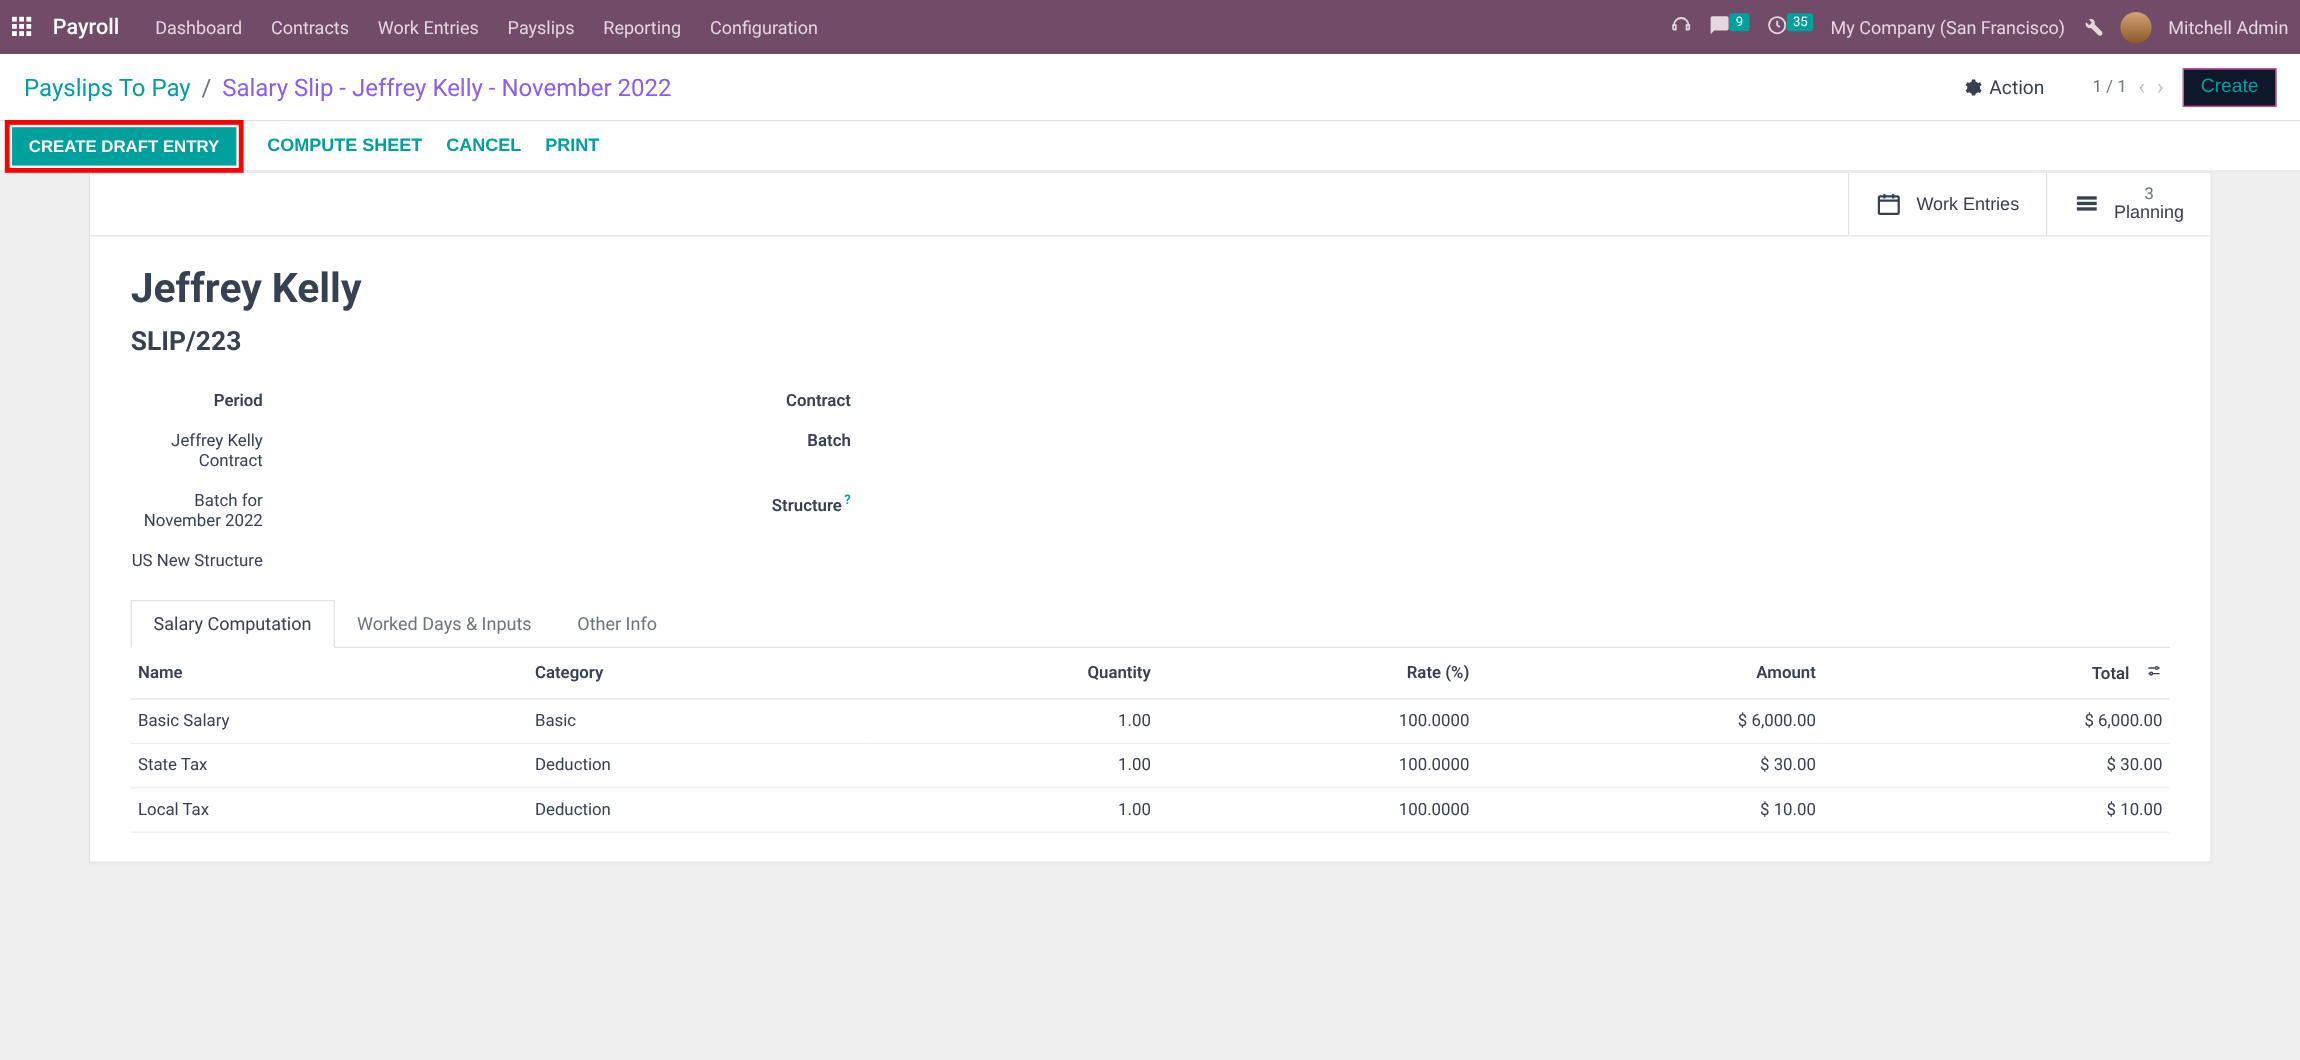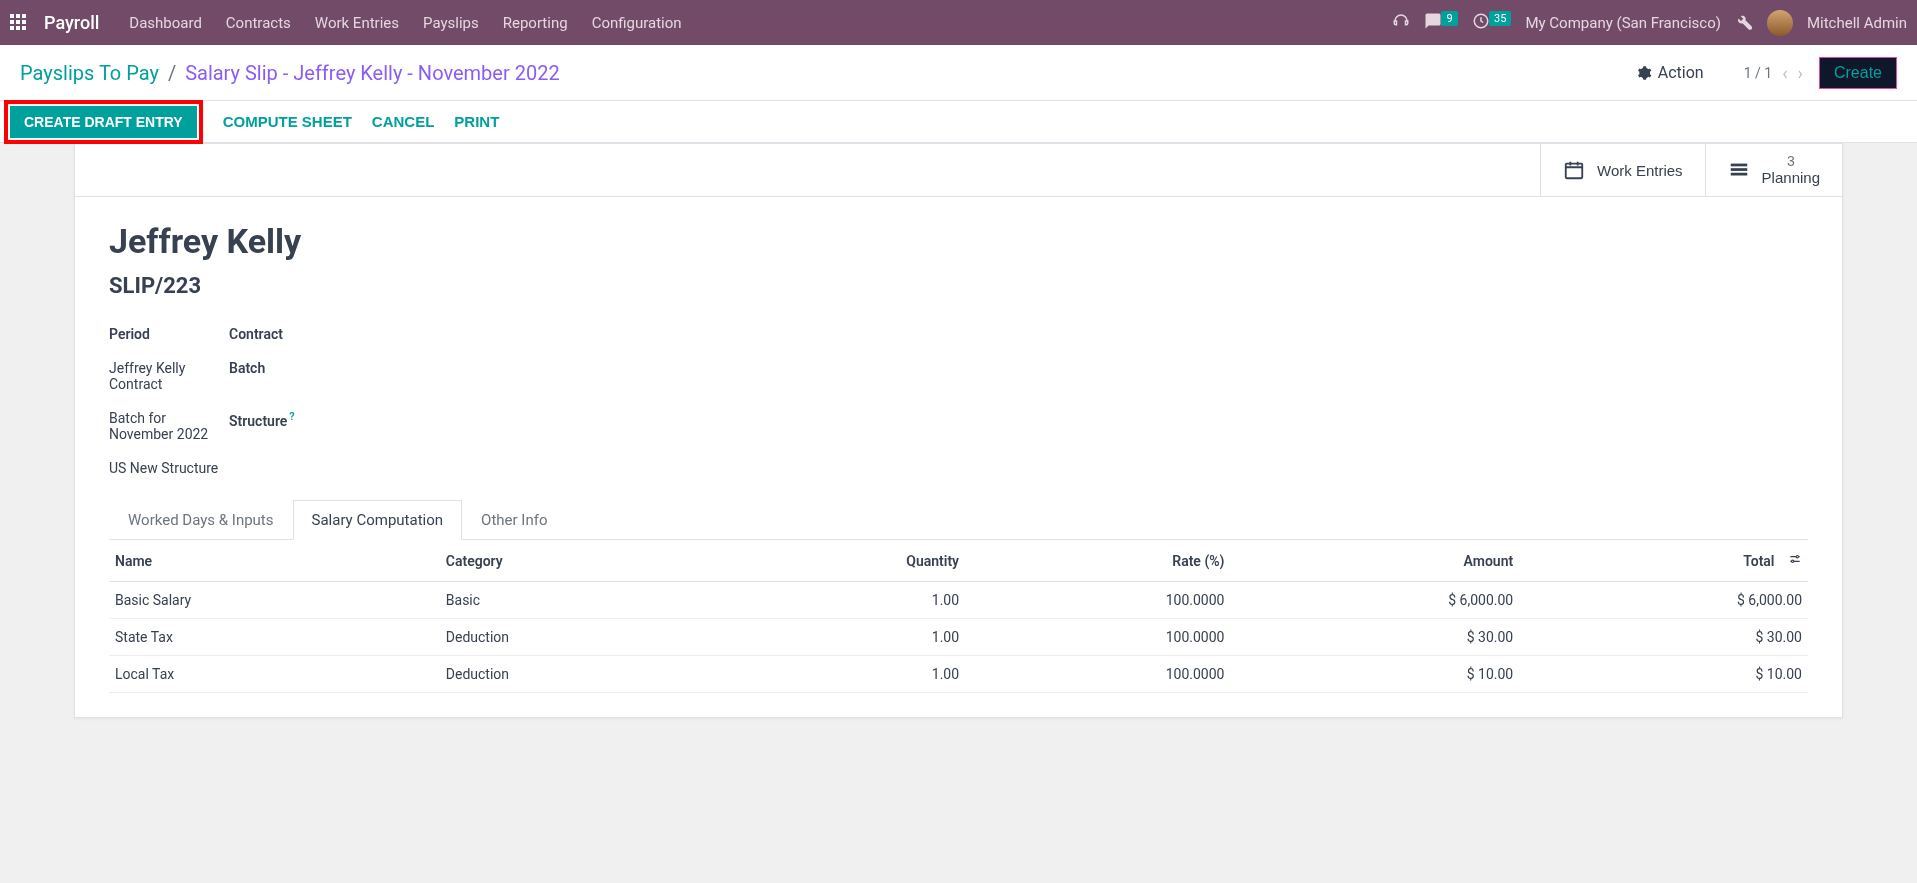--- a/index.html
+++ b/index.html
@@ -160,21 +160,21 @@
   align-items: center;
   gap: 12px;
   cursor: pointer;
   color: #374151;
   font-size: 15px;
 }
 .stat-btn .stat-num { font-size: 14px; color: #6c757d; line-height: 1.1; }
 .sheet-body { padding: 24px 34px; }
 .title { font-size: 34px; color: #374151; margin-bottom: 12px; }
 .subtitle { font-size: 22px; color: #374151; margin-bottom: 28px; }
-.fields { display: grid; grid-template-columns: 110px 1fr; row-gap: 18px; column-gap: 10px; max-width: 600px; margin-bottom: 24px; }
+.fields { display: grid; grid-template-columns: 110px 1fr; row-gap: 18px; column-gap: 10px; max-width: 600px; margin-bottom: 24px; text-align: right; }
 .fields .label { font-weight: 600; color: #374151; }
 .fields .value { color: #374151; }
 .fields .value .dash { margin: 0 10px; }
 .help-q { color: #00a09d; font-size: 11px; vertical-align: super; margin-left: 2px; }
 .tabs { border-bottom: 1px solid #dee2e6; display: flex; }
 .tab {
   border: 1px solid transparent;
   border-bottom: none;
   padding: 10px 18px;
   font-size: 15px;
@@ -324,22 +324,22 @@
         <div class="label">Period</div>
         <div class="label">Contract</div>
         <div class="value">Jeffrey Kelly Contract</div>
         <div class="label">Batch</div>
         <div class="value">Batch for November 2022</div>
         <div class="label"><span>Structure</span><span class="help-q">?</span></div>
         <div class="value">US New Structure</div>
       </div>
 
       <div class="tabs">
+        <div class="tab active">Salary Computation</div>
         <div class="tab">Worked Days &amp; Inputs</div>
-        <div class="tab active">Salary Computation</div>
         <div class="tab">Other Info</div>
       </div>
 
       <table>
         <thead>
           <tr>
             <th>Name</th>
             <th>Category</th>
             <th class="num">Quantity</th>
             <th class="num">Rate (%)</th>

